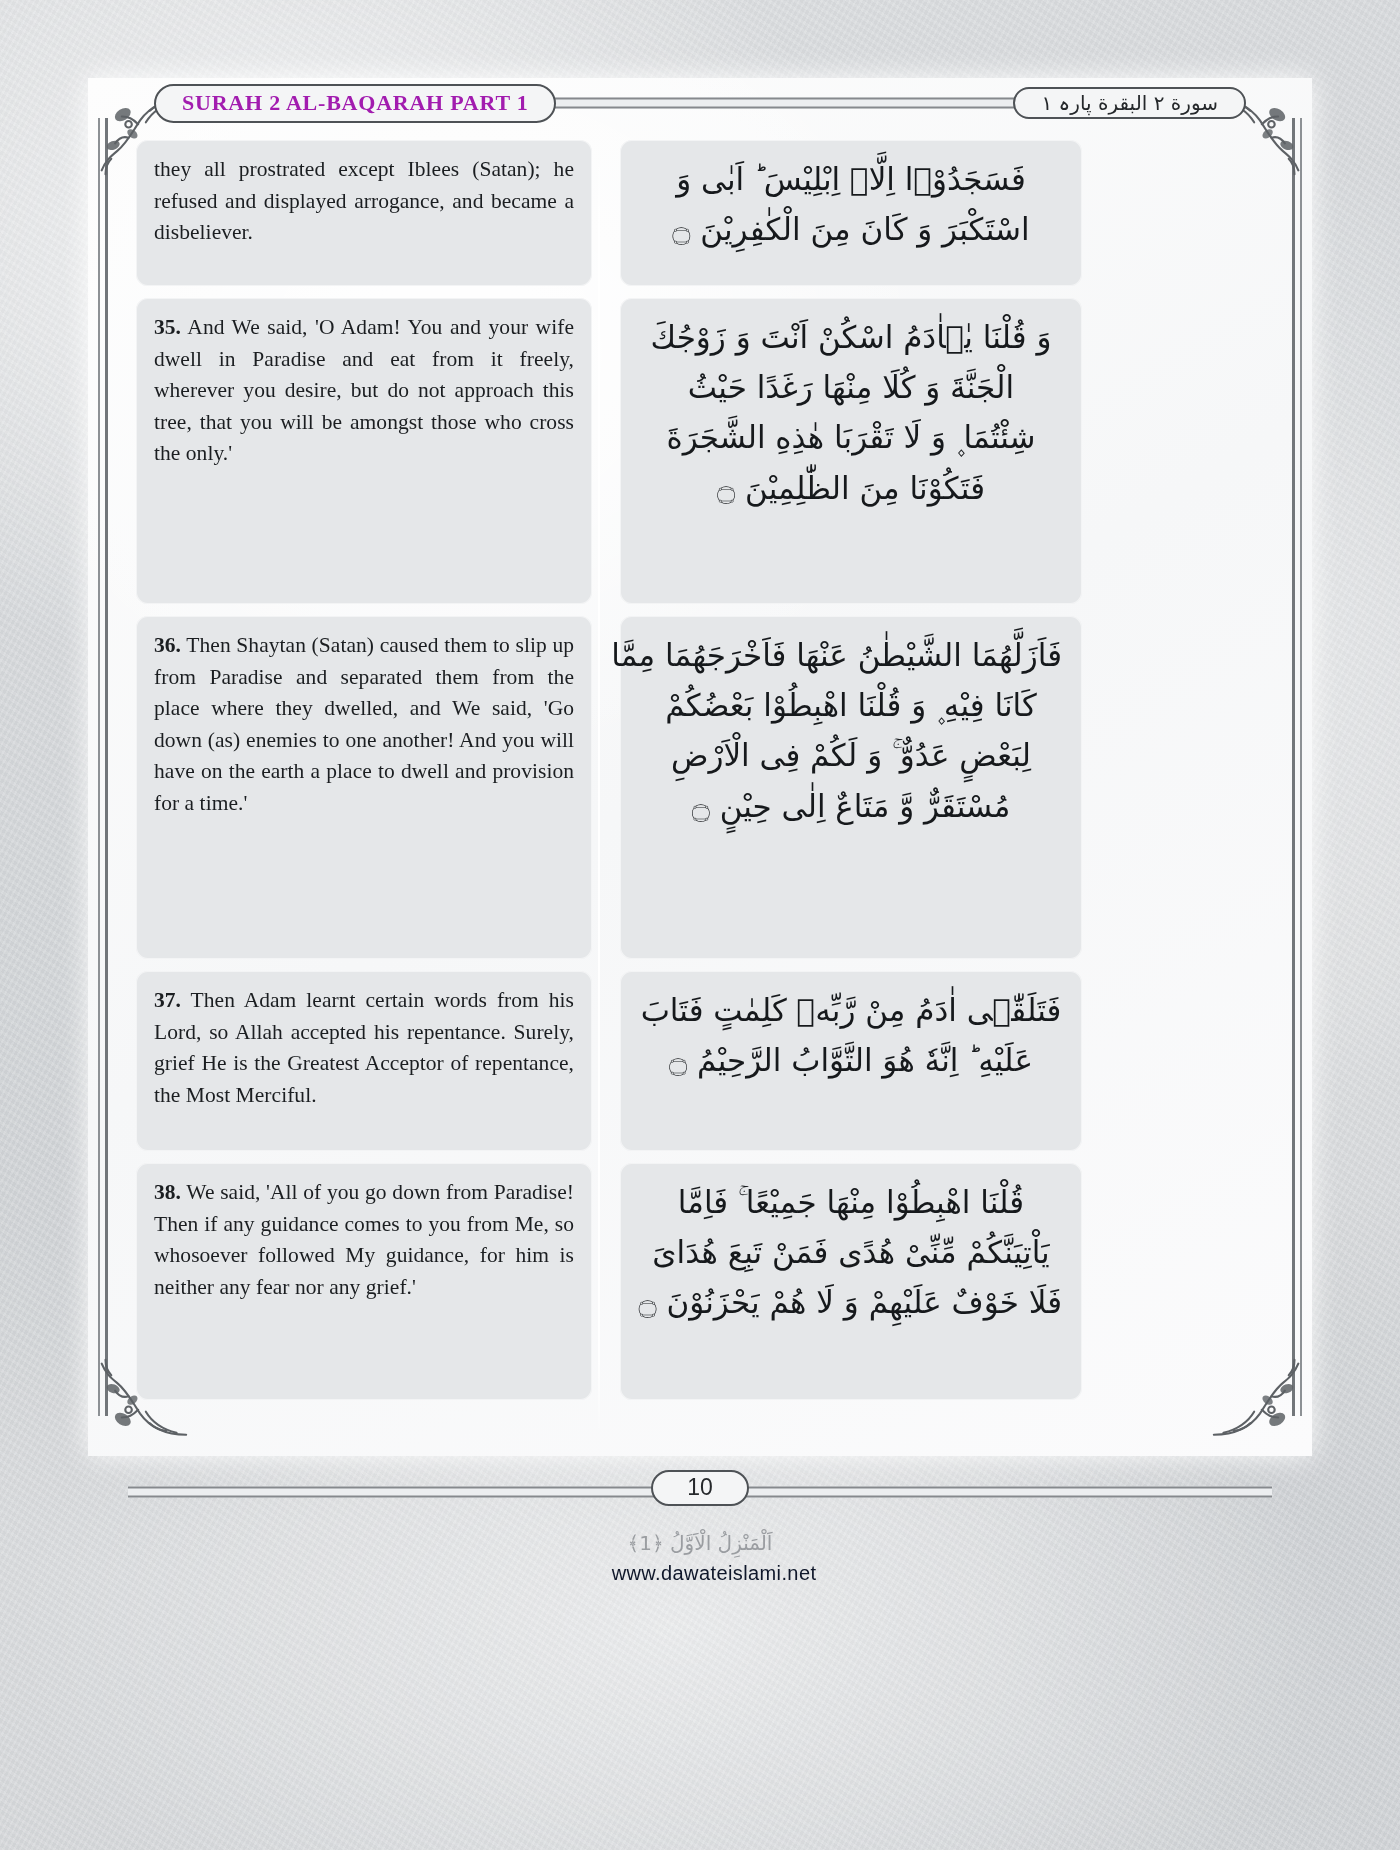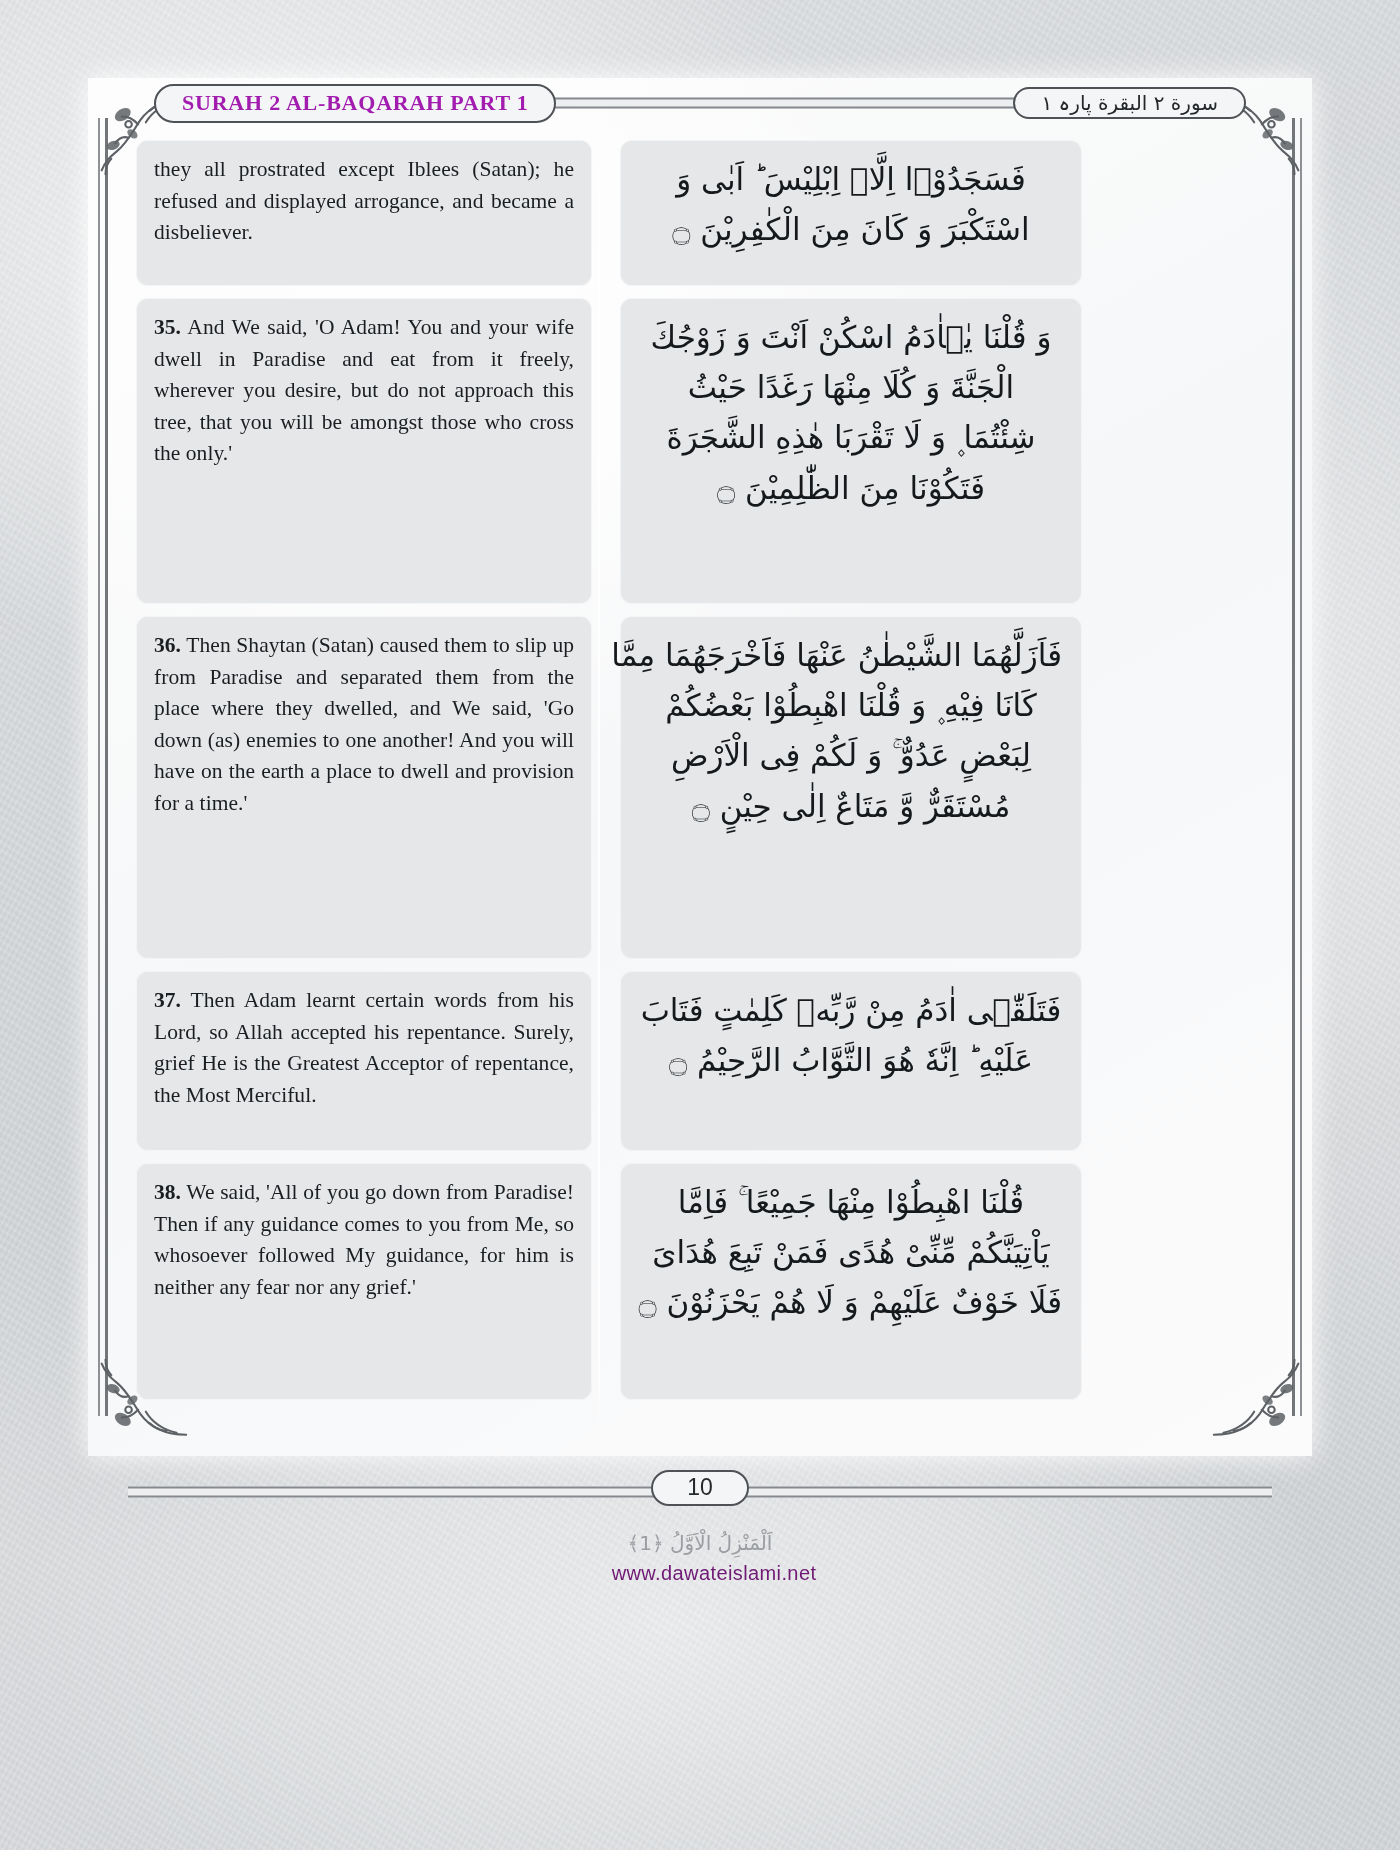--- a/index.html
+++ b/index.html
@@ -224,21 +224,21 @@
   .colophon-ar {
     font-family: "DejaVu Sans", sans-serif;
     font-size: 20px;
     color: #9a9da1;
     direction: rtl;
     line-height: 1.3;
   }
   .colophon-url {
     font-family: "Liberation Sans", sans-serif;
     font-size: 20px;
-    color: #701a75;
+    color: #0f172a;
     letter-spacing: .02em;
     margin-top: 6px;
     padding-left: 28px;
   }
 </style>
 </head>
 <body>
 
 <div class="page-backdrop"></div>
 

